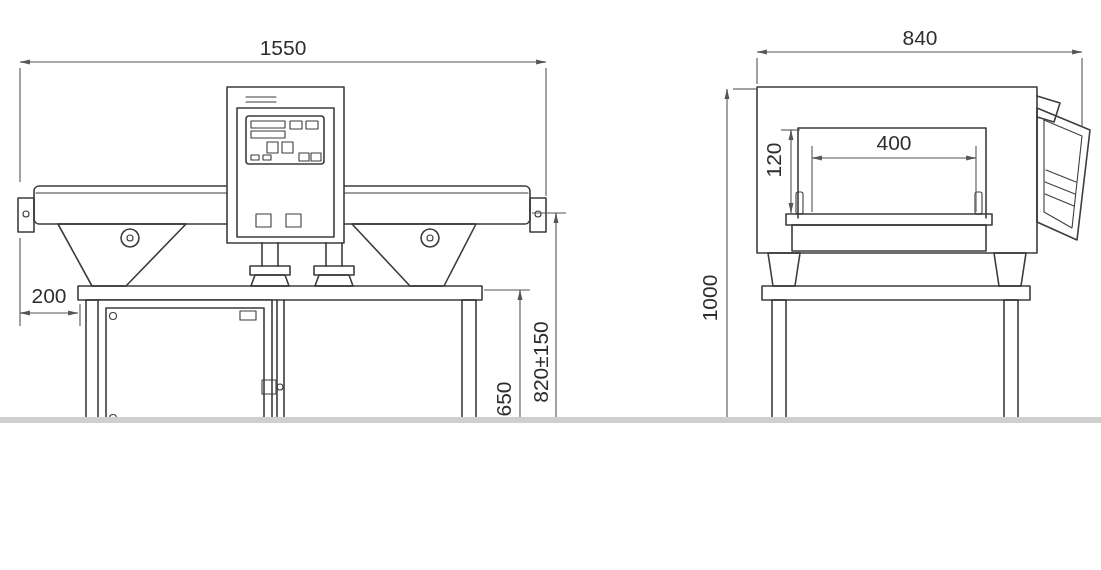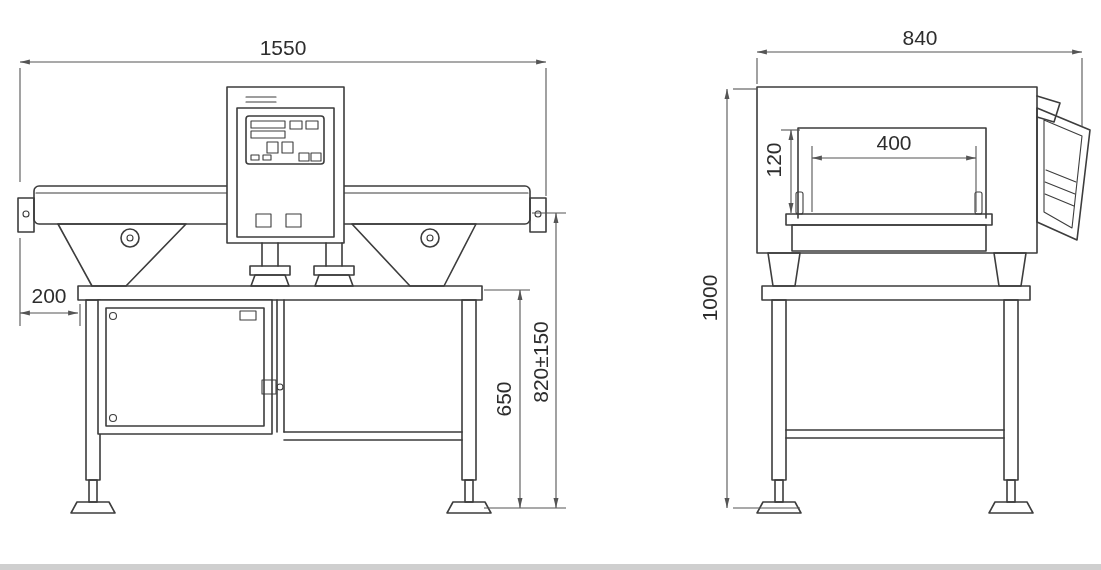--- a/index.html
+++ b/index.html
@@ -1,18 +1,18 @@
 <!DOCTYPE html>
 <html><head>
 <meta charset="utf-8">
 <style>
   html,body{margin:0;padding:0;background:#ffffff;}
   .stage{
     position:relative;
-    width:1101px;height:570px;
+    width:1101px;height:423px;
     background:#ffffff;
     overflow:hidden;
     font-family:"Liberation Sans", sans-serif;
   }
   svg{display:block;}
   .machine{stroke:#3d3d3d;stroke-width:1.6;fill:none;stroke-linejoin:round;stroke-linecap:round;}
   .machine .thin{stroke-width:1.1;}
   .dims{stroke:#555555;stroke-width:1.1;fill:none;}
   .dims text{
     stroke:none;fill:#2d2d2d;

